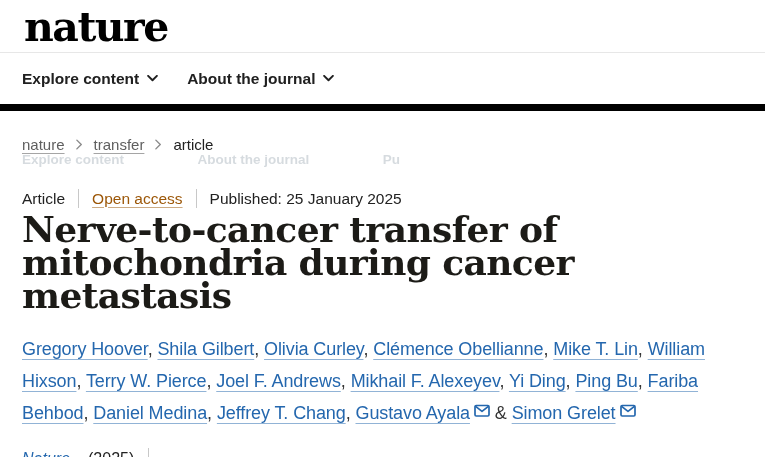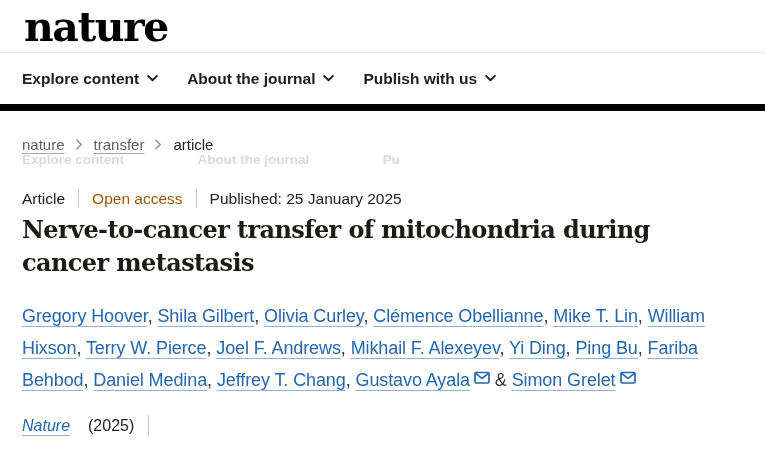--- a/index.html
+++ b/index.html
@@ -36,27 +36,27 @@
 
   
   .ghost{position:absolute;left:22px;top:152px;width:378px;z-index:1;
     color:#aeb8c0;opacity:.5;filter:blur(.7px);font-weight:700;font-size:13.5px;pointer-events:none;}
   .ghost-row1{display:flex;justify-content:space-between;}
   .ghost-row2{margin-left:-22px;letter-spacing:.5px;}
 
   
   .meta{display:flex;align-items:center;margin:36px 0 0 22px;font-size:15.5px;color:#222;}
   .meta-sep{width:1px;height:19px;background:#c8c8c8;margin:0 13px;}
-  .open-access{color:var(--open-access);
+  .open-access{color:var(--open-access);text-decoration:underline;
     text-decoration-color:var(--oa-underline);text-underline-offset:3px;}
 
   
   .title{margin:5px 0 0 22px;width:706px;
     font-family:"DejaVu Serif","Liberation Serif",serif;font-weight:700;
-    font-size:24px;line-height:33px;letter-spacing:-.6px;color:var(--title-color);}
+    font-size:36px;line-height:33px;letter-spacing:-.6px;color:var(--title-color);}
 
   
   .authors{margin:21px 0 0 22px;width:729px;font-size:18px;line-height:32px;
     letter-spacing:-.1px;color:#333;}
   .author-link{color:var(--link-blue);text-decoration:underline;
     text-decoration-color:var(--link-underline);text-underline-offset:3.5px;}
   .author-sep{color:#333;}
   .env{display:inline-block;line-height:0;vertical-align:2px;margin-left:4px;}
 
   
@@ -79,28 +79,20 @@
   <a class="nav-item">
     <span>Explore content</span>
     <span class="chev">
       <svg width="11" height="7" viewBox="0 0 12 8">
           <path d="M1 1l5 5 5-5" fill="none" stroke="currentColor" stroke-width="2.2" stroke-linecap="round" stroke-linejoin="round"></path>
         </svg>
     </span>
   </a>
   <a class="nav-item">
     <span>About the journal</span>
-    <span class="chev">
-      <svg width="11" height="7" viewBox="0 0 12 8">
-          <path d="M1 1l5 5 5-5" fill="none" stroke="currentColor" stroke-width="2.2" stroke-linecap="round" stroke-linejoin="round"></path>
-        </svg>
-    </span>
-  </a>
-  <a class="nav-item">
-    <span>Publish with us</span>
     <span class="chev">
       <svg width="11" height="7" viewBox="0 0 12 8">
           <path d="M1 1l5 5 5-5" fill="none" stroke="currentColor" stroke-width="2.2" stroke-linecap="round" stroke-linejoin="round"></path>
         </svg>
     </span>
   </a>
 </div>
 <div class="black-bar"></div>
 
 <div class="breadcrumb">

